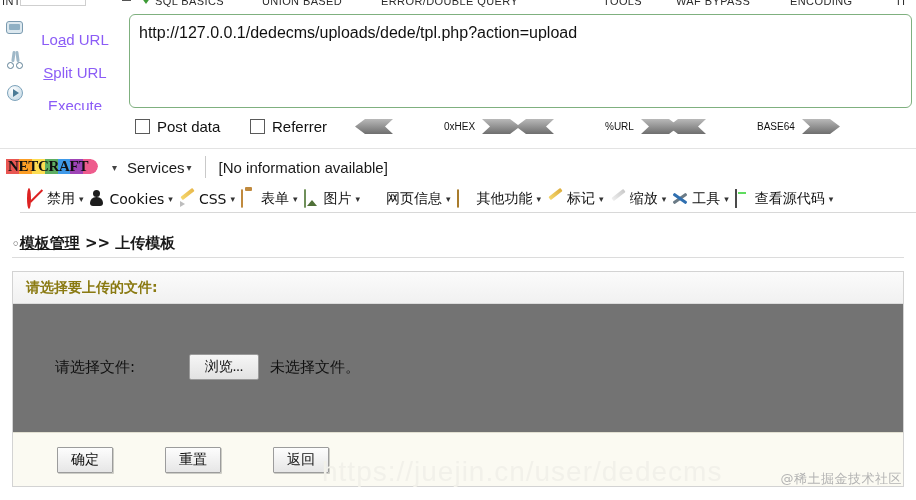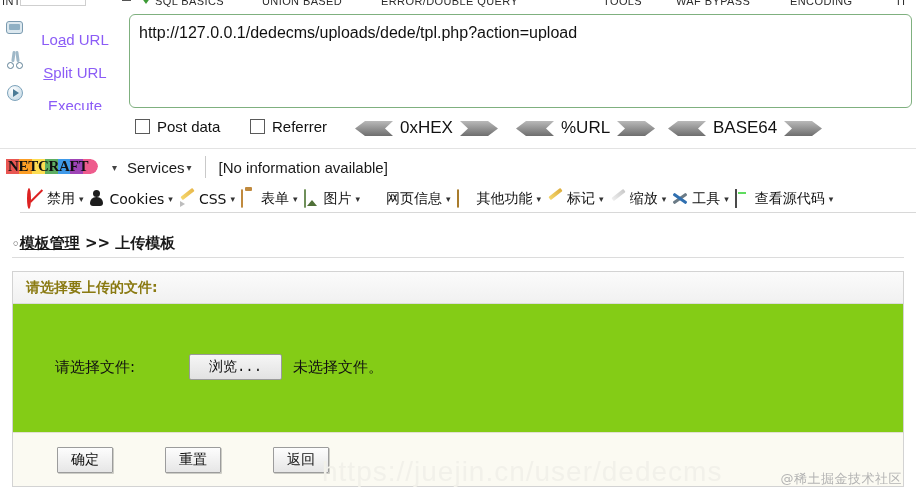--- a/index.html
+++ b/index.html
@@ -100,21 +100,21 @@
     background:#fff;
   }
   .cb-wrap { position:absolute; top:8px; display:flex; align-items:center; gap:7px; }
   .cb {
     width:15px; height:15px; border:1.4px solid #5a5a5a; background:#fff;
     display:inline-block;
   }
   .cb-lbl { font-size:15px; color:#111; font-family:"Liberation Sans", sans-serif; }
 
   .encgrp { position:absolute; top:8px; display:flex; align-items:center; gap:7px; }
-  .enc-lbl { font-size:17px; color:#111; white-space:nowrap; }
+  .enc-lbl { font-size:10px; color:#111; white-space:nowrap;margin-left:44px; }
   .arrow {
     width:38px; height:17px; position:relative; display:inline-block;
   }
   .arrow svg { display:block; }
 
   .hb-ins {
     position:absolute; top:111px; left:836px; width:95px; height:36px;
     border:1.4px solid #7fb07f; border-radius:4px; background:#fff;
     padding:6px 7px; font-size:15px; font-style:italic; color:#8d8d8d;
     outline:none; font-family:"Liberation Sans", sans-serif;
@@ -216,36 +216,36 @@
   .panel-hd {
     height:32px; width:100%;
     background:linear-gradient(180deg,#fbfbfb 0%,#f1f1f1 100%);
     border-bottom:1px solid #dcdcdc;
     display:flex; align-items:center; padding-left:13px;
   }
   .panel-hd-t {
     font-size:14px; font-weight:bold; color:#8a7a12;
     font-family:"DejaVu Sans","Liberation Sans",sans-serif;
   }
-  .panel-bd { position:relative; height:150px; background:#84cc16; }
+  .panel-bd { position:relative; height:150px; background:#737373; }
 
   .filerow {
     position:absolute; top:50px; left:42px;
     display:flex; align-items:center; gap:0;
   }
   .file-lbl {
     font-size:15px; color:#111; width:134px;
     font-family:"DejaVu Sans","Liberation Sans",sans-serif;
   }
   .browse-btn {
-    width:93px; height:26px;
+    width:70px; height:26px;
     background:linear-gradient(180deg,#f6f6f6,#e2e2e2);
     border:1px solid #9a9a9a; border-radius:2px;
     font-size:14px; color:#111; cursor:default;
-    font-family:Liberation Mono, monospace;
+    font-family:Liberation Serif, serif;
   }
   .file-none {
     font-size:15px; color:#111; margin-left:11px;
     font-family:"DejaVu Sans","Liberation Sans",sans-serif;
   }
 
   .panel-ft {
     position:absolute; bottom:0; left:0; width:100%; height:54px;
     background:#fbfaf2; border-top:1px solid #e2e0d2;
     display:flex; align-items:center; padding-left:44px; gap:52px;

